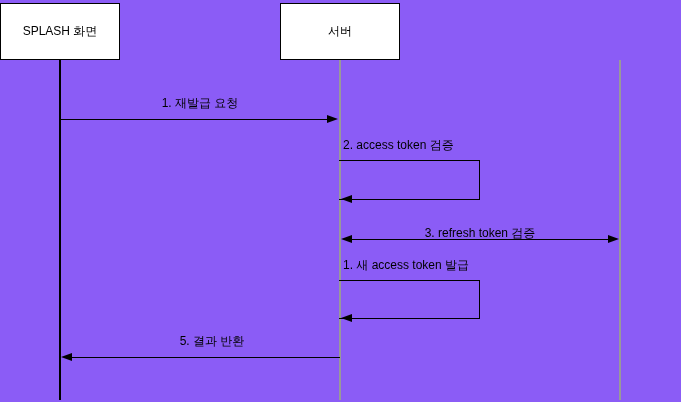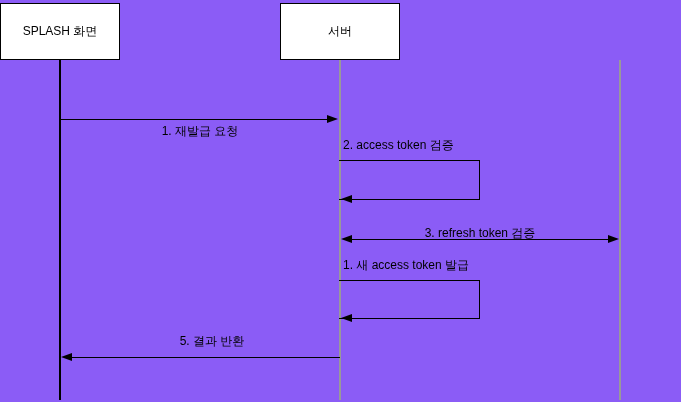--- a/index.html
+++ b/index.html
@@ -71,21 +71,21 @@
     border-top: 1px solid #000000;
     border-right: 1px solid #000000;
     border-bottom: 1px solid #000000;
     left: 339px;
     width: 141px;
   }
   .self-loop.s2 { top: 160px; height: 40px; }
   .self-loop.s4 { top: 280px; height: 39px; }
 
   
-  .m1-label { left: 60px; top: 96px; width: 280px; margin-top: 28px; }
+  .m1-label { left: 60px; top: 96px; width: 280px; }
   .m1-line  { left: 60px; top: 119px; width: 268px; }
   .m1-head  { left: 327px; top: 115px; }
   
   .m2-label { left: 343px; top: 138px; text-align: right; }
   .m2-head  { left: 341px; top: 195px; }
   
   .m3-label { left: 340px; top: 226px; width: 280px; }
   .m3-line  { left: 344px; top: 239px; width: 266px; }
   .m3-headL { left: 341px; top: 235px; }
   .m3-headR { left: 608px; top: 235px; }

